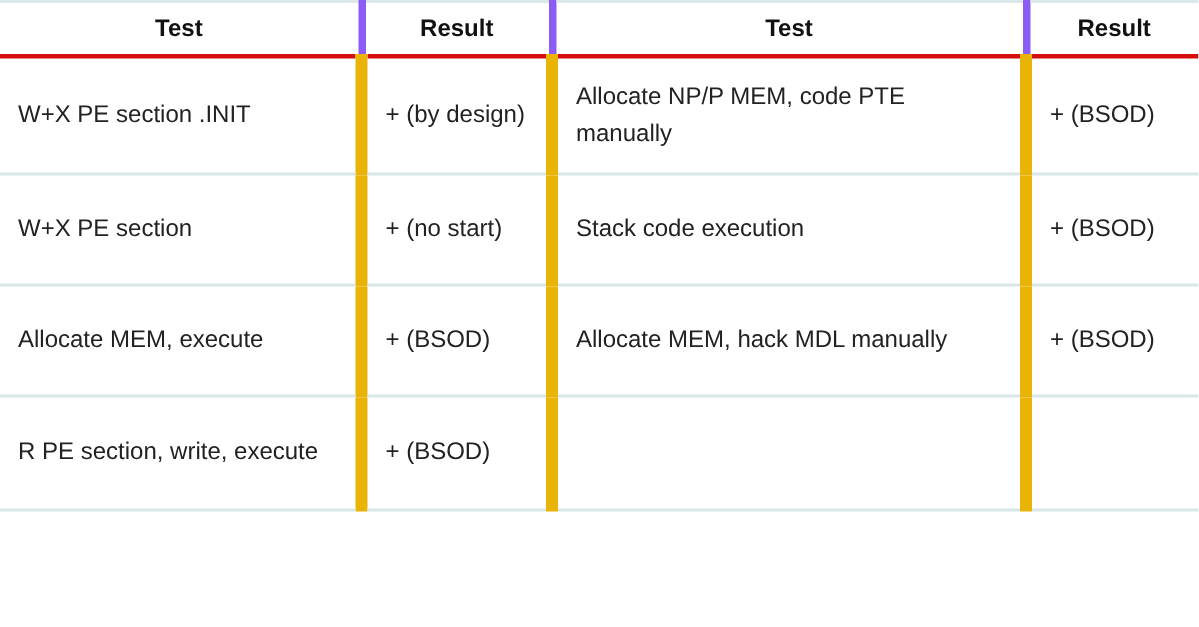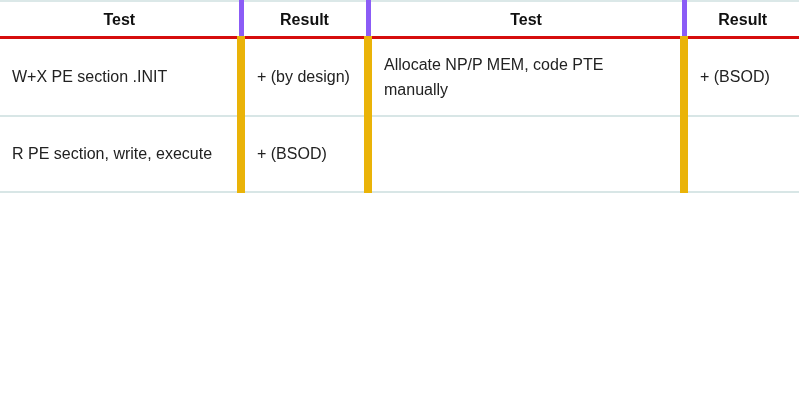--- a/index.html
+++ b/index.html
@@ -91,20 +91,32 @@
         <th class="sep">Result</th>
       </tr>
     </thead>
     <tbody>
       <tr class="r1">
         <td>W+X PE section .INIT</td>
         <td class="sep">+ (by design)</td>
         <td class="sep">Allocate NP/P MEM, code PTE manually</td>
         <td class="sep">+ (BSOD)</td>
       </tr>
+      <tr class="r3">
+        <td>W+X PE section</td>
+        <td class="sep">+ (no start)</td>
+        <td class="sep">Stack code execution</td>
+        <td class="sep">+ (BSOD)</td>
+      </tr>
+      <tr class="r4">
+        <td>Allocate MEM, execute</td>
+        <td class="sep">+ (BSOD)</td>
+        <td class="sep">Allocate MEM, hack MDL manually</td>
+        <td class="sep">+ (BSOD)</td>
+      </tr>
       <tr class="r5">
         <td>R PE section, write, execute</td>
         <td class="sep">+ (BSOD)</td>
         <td class="sep empty"></td>
         <td class="sep empty"></td>
       </tr>
     </tbody>
   </table>
 </div>
 

